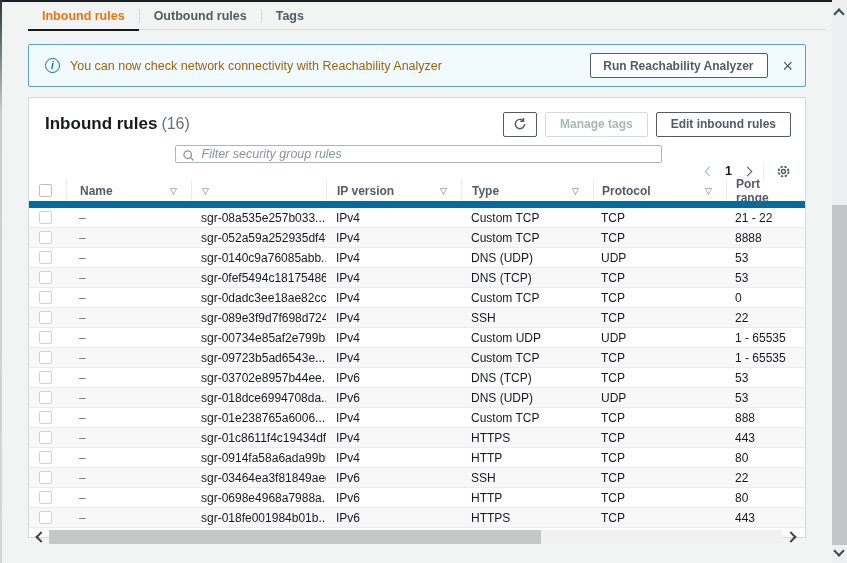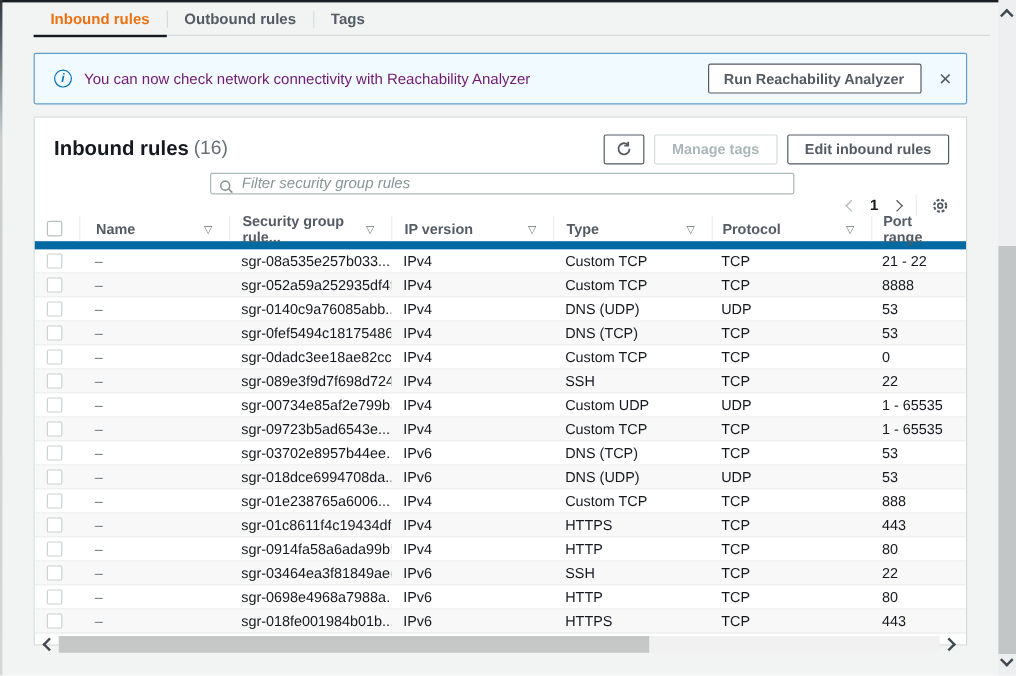--- a/index.html
+++ b/index.html
@@ -25,21 +25,21 @@
   .tab.active::after { content:""; position:absolute; left:0; right:0; bottom:-1px; height:2px; background:#16191f; }
   .tab-sep { width:1px; height:14px; background:#d5dbdb; }
 
   
   .banner { position:absolute; top:44px; left:28px; width:778px; height:43px;
     background:#f1faff; border:1px solid #5c9fd0; border-radius:2px;
     display:flex; align-items:center; padding:0 12px 0 16px; }
   .info-icon { width:15px; height:15px; border:1.5px solid #0073bb; border-radius:50%;
     color:#0073bb; font-size:10px; font-weight:bold; font-style:italic;
     display:flex; align-items:center; justify-content:center; flex:0 0 auto; }
-  .banner-text { font-size:12.5px; color:#701a75; margin-left:10px; }
+  .banner-text { font-size:12.5px; color:#a16207; margin-left:10px; }
   .banner .btn { margin-left:auto;padding-left:12px; }
   .close-x { font-size:18px; color:#545b64; margin-left:14px; cursor:pointer; line-height:1; }
 
   
   .btn { background:#fff; border:1px solid #545b64; border-radius:2px; color:#545b64;
     font-family:"Liberation Sans", sans-serif; font-size:12px; font-weight:bold;
     height:25px; padding:0 14px; cursor:pointer; white-space:nowrap; }
   .btn.disabled { border-color:#d5dbdb; color:#aab7b8; cursor:default; }
   .icon-btn { width:34px; padding:0; display:inline-flex; align-items:center; justify-content:center; }
 
@@ -170,21 +170,20 @@
     <div class="table">
       <div class="thead">
         <div class="th col-check">
           <span class="checkbox"></span>
         </div>
         <div class="th col-name">
           <span>Name</span>
           <span class="filter-tri">▽</span>
         </div>
         <div class="th col-rule">
-          <span>Security group rule...</span>
           <span class="filter-tri">▽</span>
         </div>
         <div class="th col-ip">
           <span>IP version</span>
           <span class="filter-tri">▽</span>
         </div>
         <div class="th col-type">
           <span>Type</span>
           <span class="filter-tri">▽</span>
         </div>

